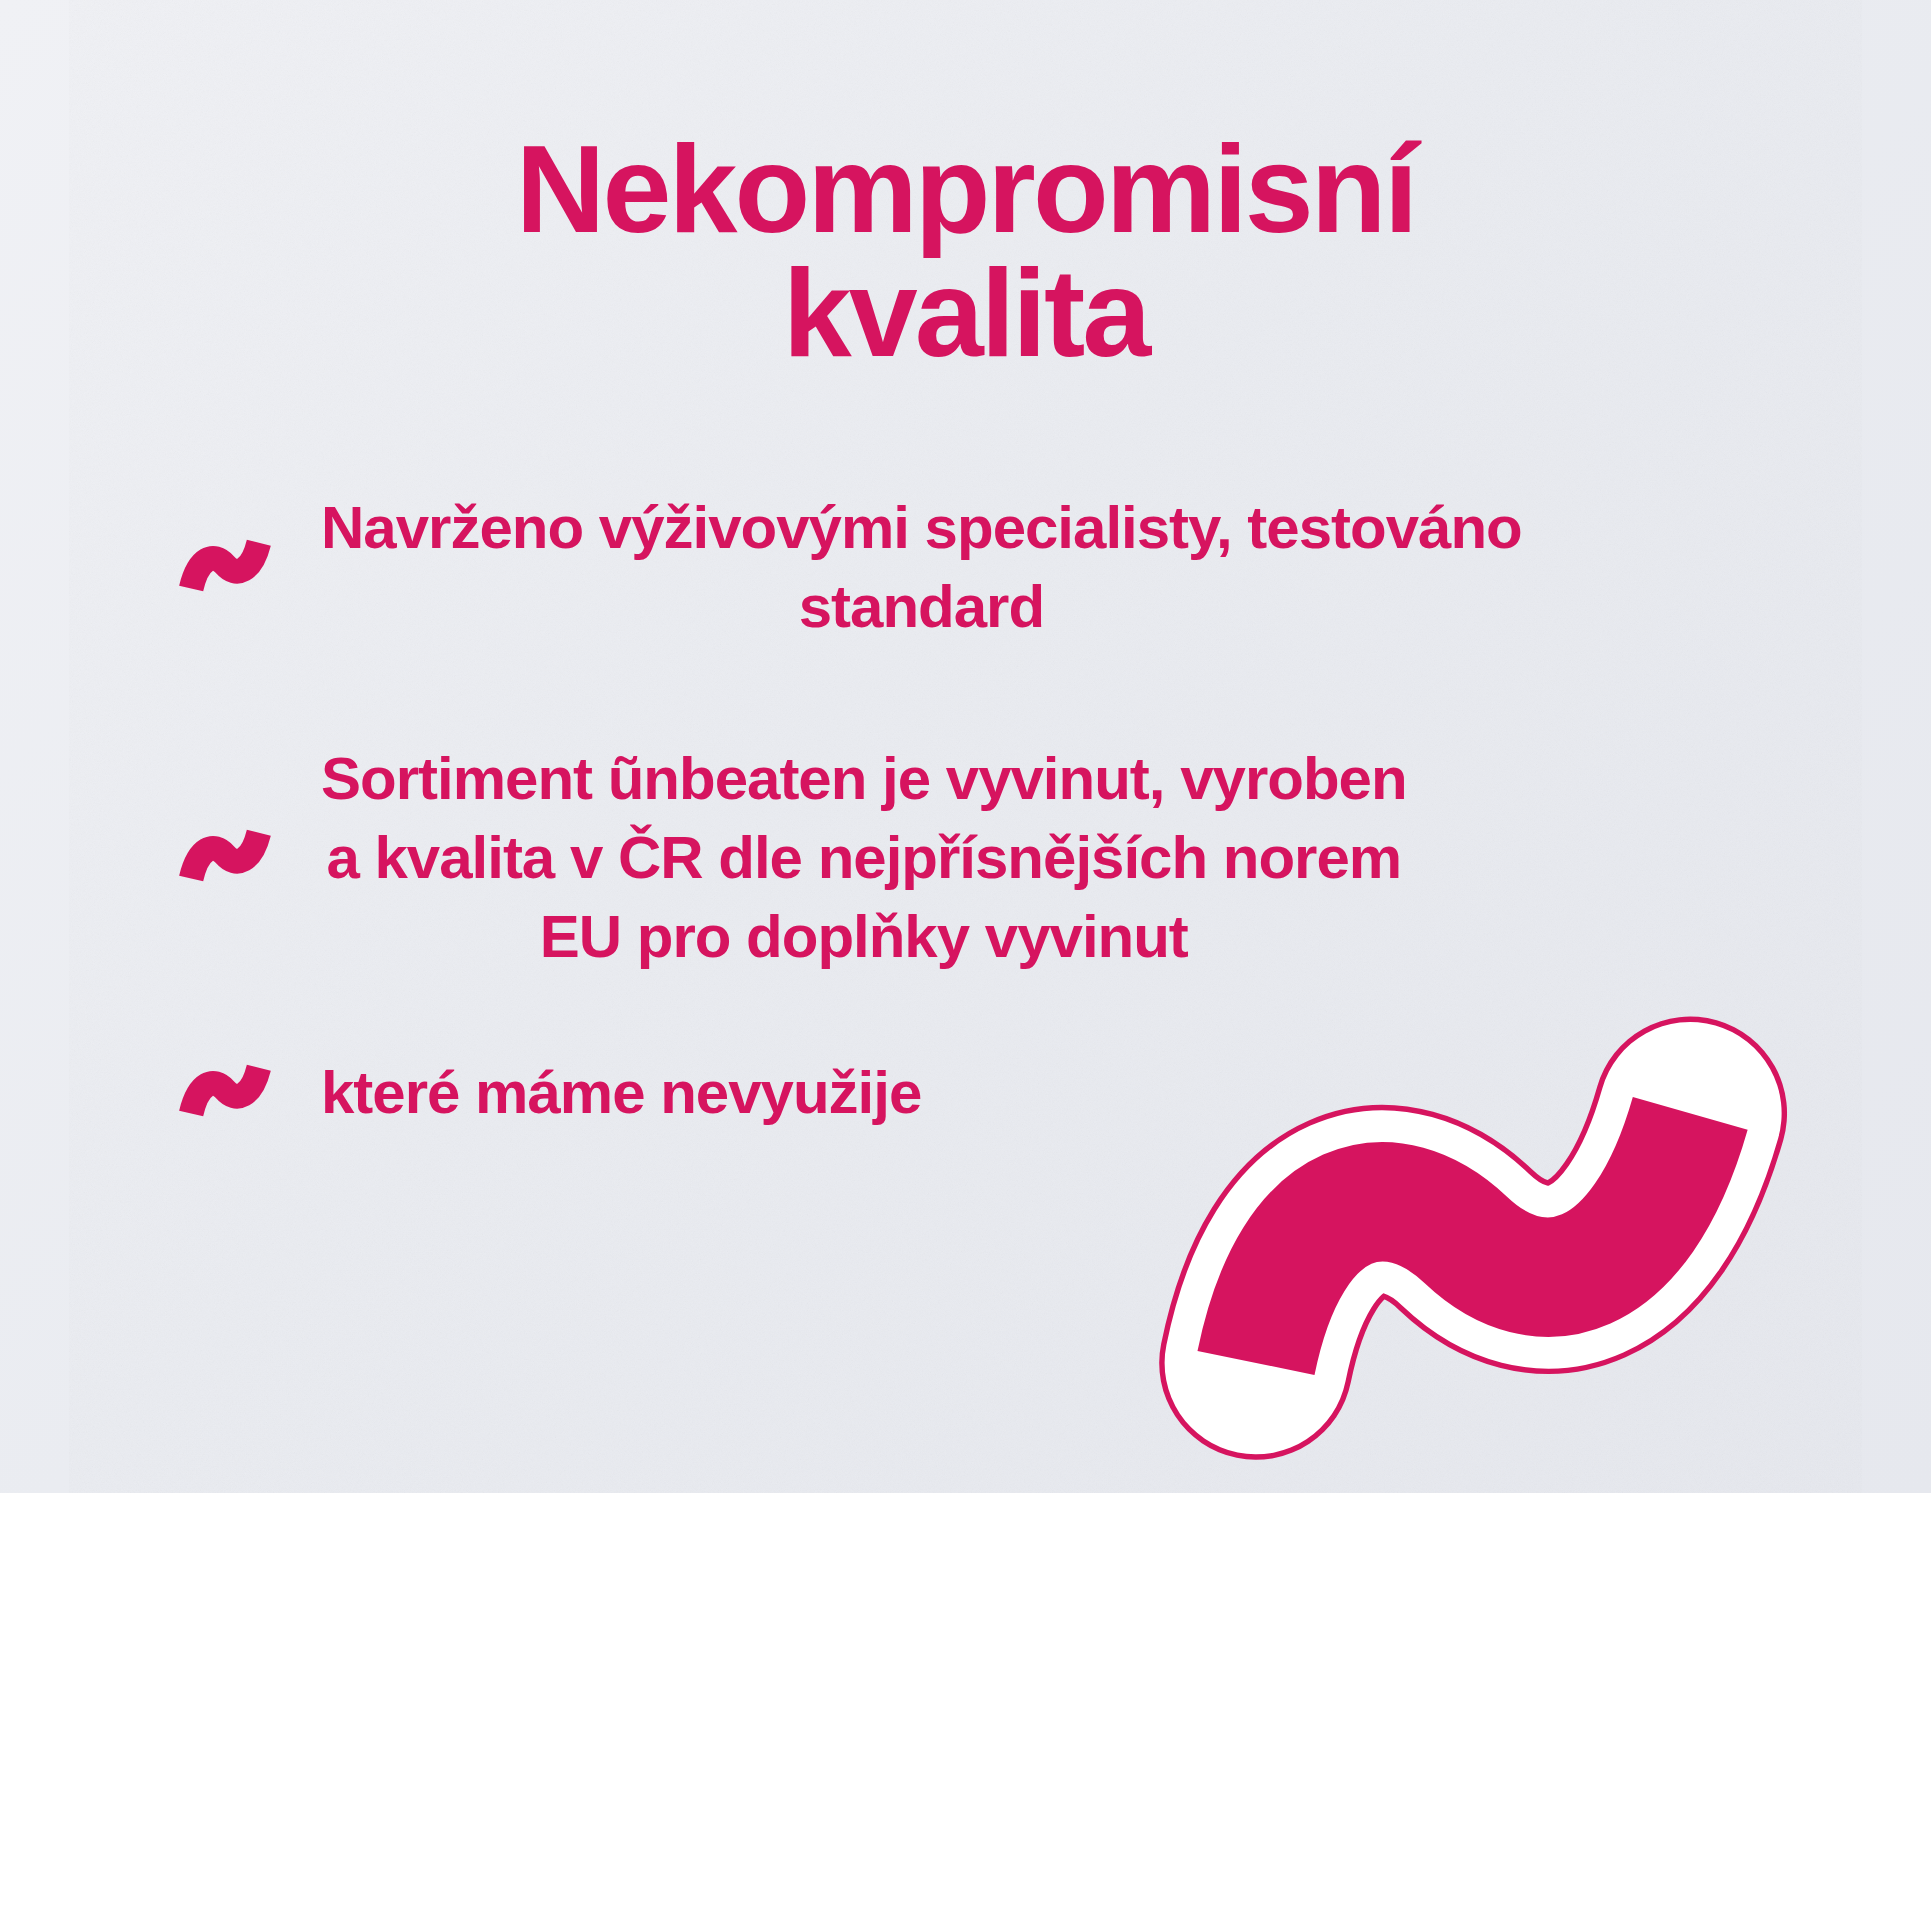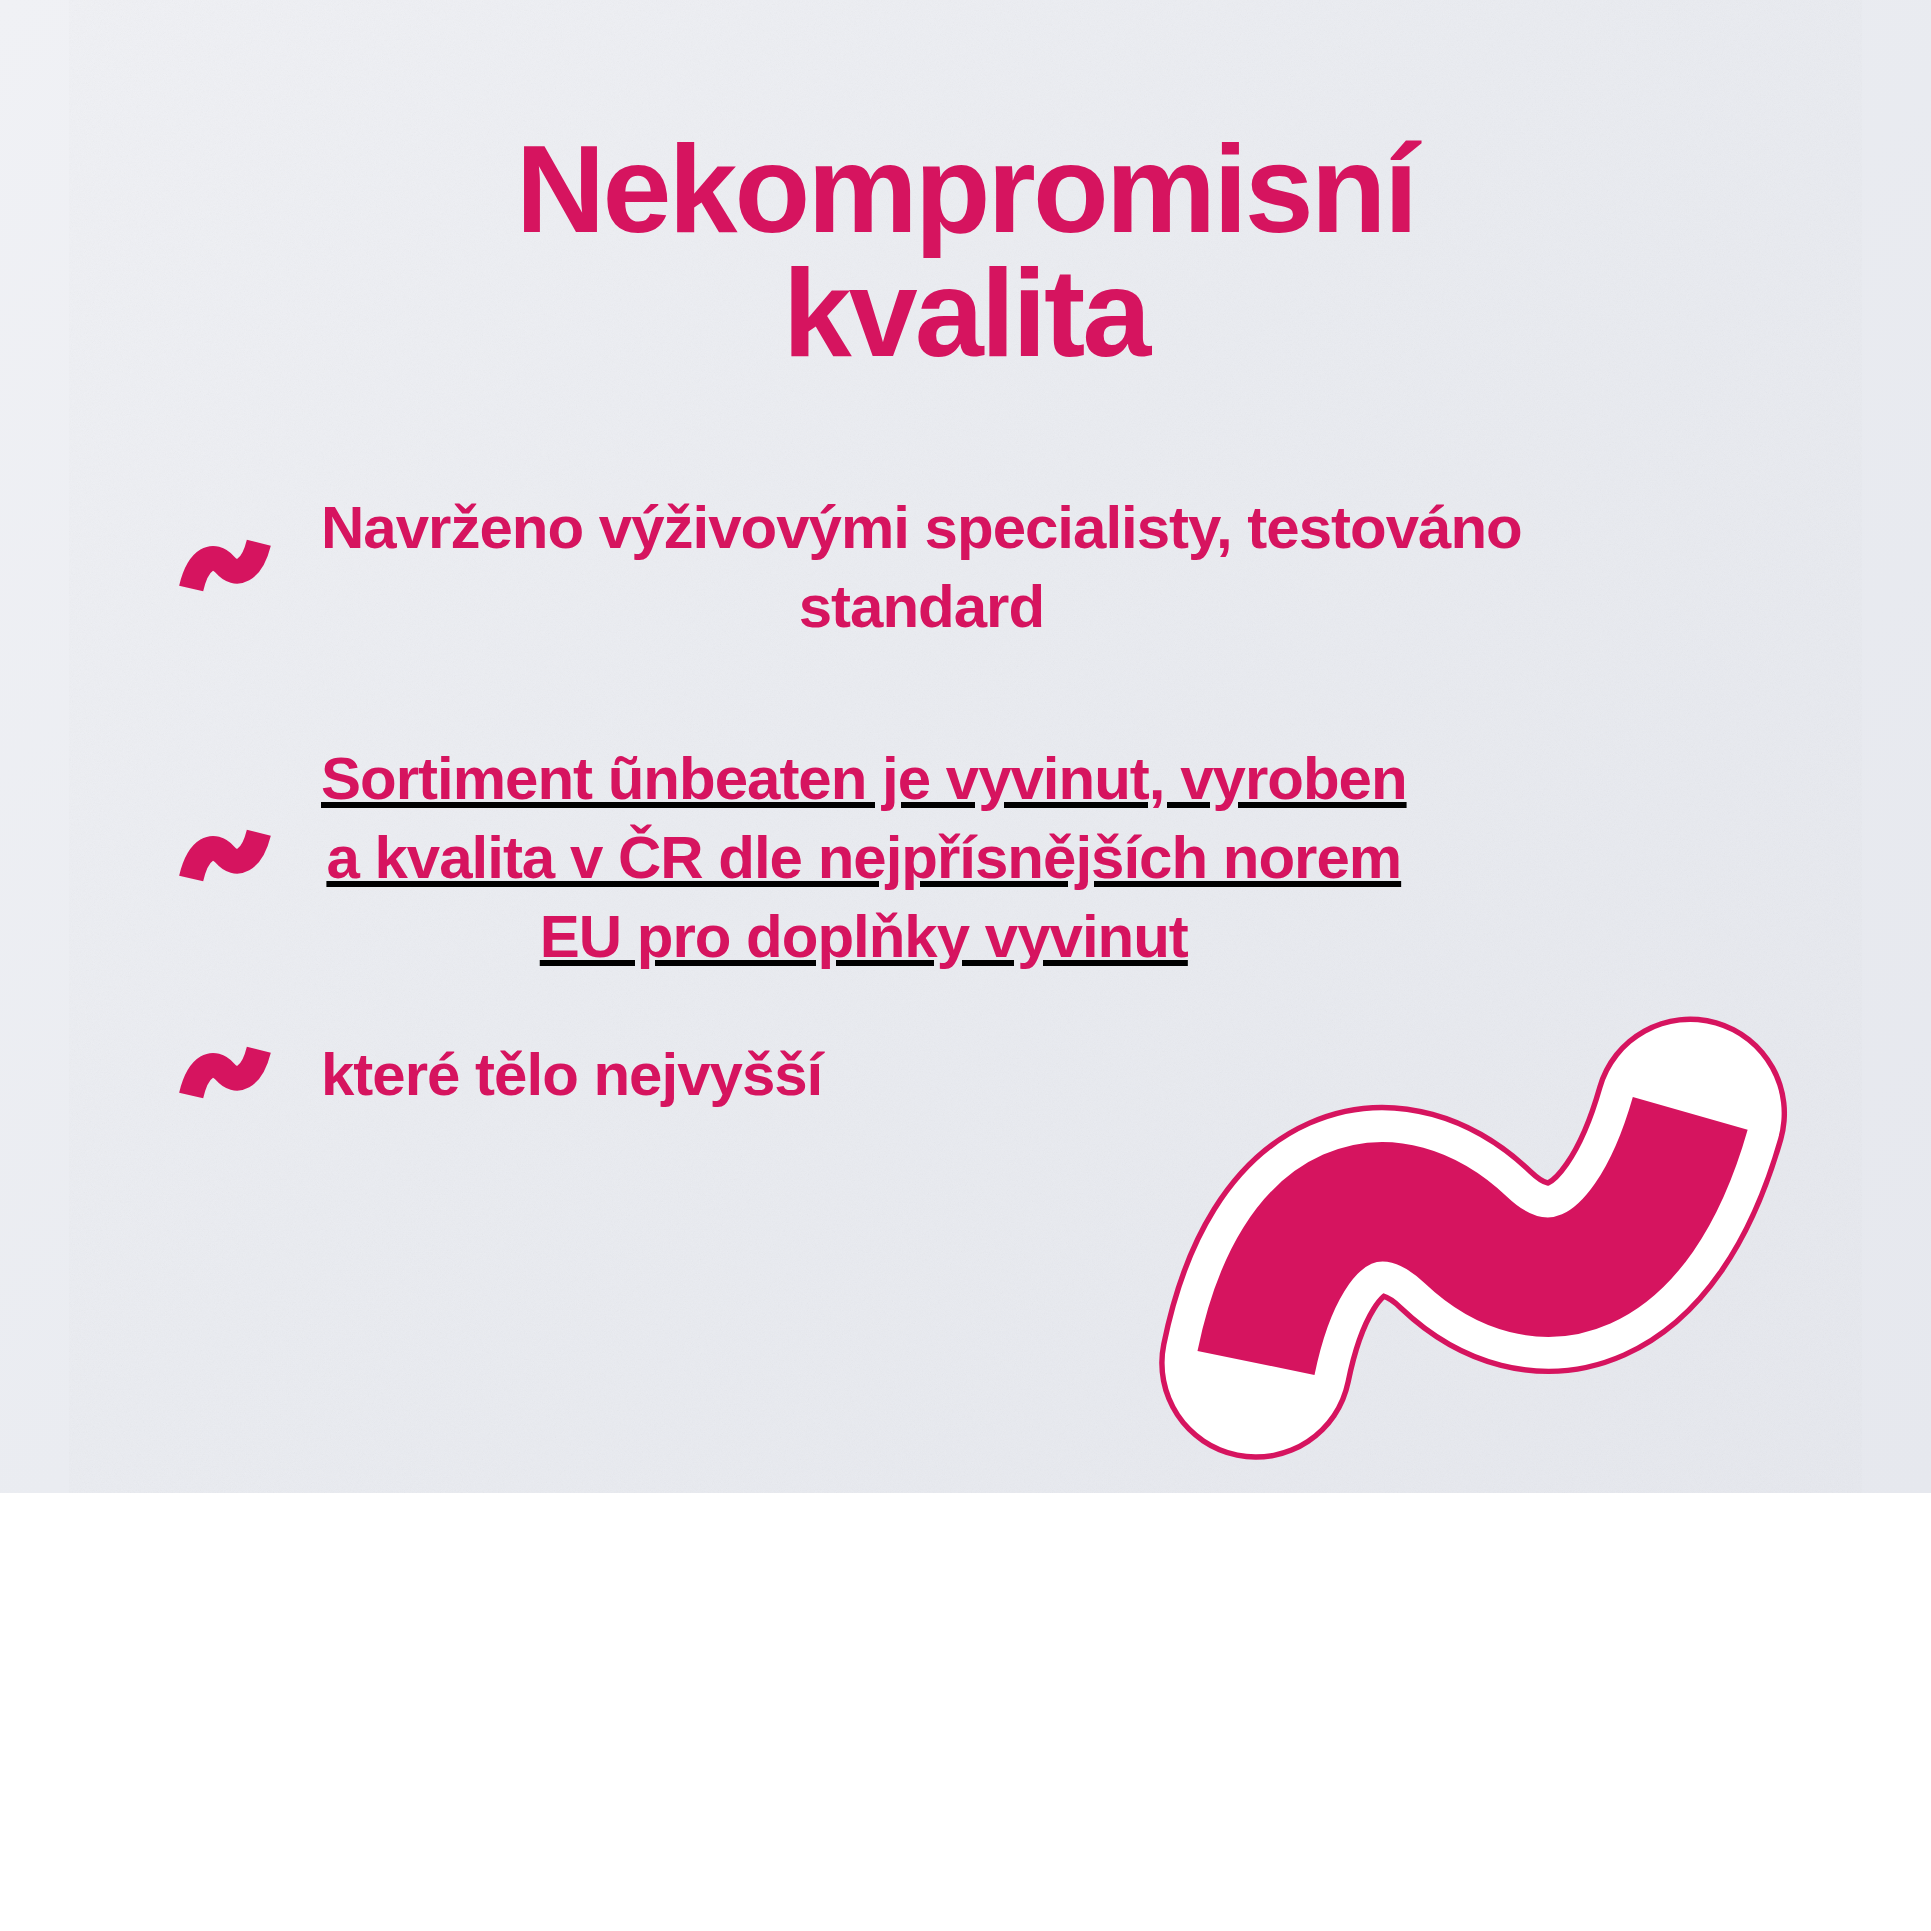--- a/index.html
+++ b/index.html
@@ -42,21 +42,21 @@
     left:0;
     width:1931px;
     padding:0 58px 0 179px;
     box-sizing:border-box;
   }
   .bullet-row{
     display:flex;
     align-items:center;
   }
   .bullet-row.b1{margin-bottom:93px;}
-  .bullet-row.b2{margin-bottom:59px;text-decoration:underline;}
+  .bullet-row.b2{margin-bottom:77px;}
   .bullet-row.b3{margin-bottom:117px;}
   .bullet-icon{
     flex:0 0 92px;
     width:92px;
     margin-right:50px;
     align-self:center;
   }
   .bullet-icon svg{display:block;overflow:visible;}
   .tilde-small{
     fill:none;
@@ -131,21 +131,21 @@
     </div>
 
 
     <div class="bullet-row b4">
       <span class="bullet-icon">
         <svg viewBox="0 0 100 82" width="92" height="75" xmlns="http://www.w3.org/2000/svg">
           <path class="tilde-small" d="M13,64 C21,30 38,24 50,38 C62,52 79,46 87,14"></path>
         </svg>
       </span>
       <div class="bullet-text">
-        <span class="bline">které tělo nejvyšší</span>
+        <span class="bline">které máme nevyužije</span>
       </div>
     </div>
 
   </div>
 
   <div class="logo">
     <svg viewBox="0 0 320 250" xmlns="http://www.w3.org/2000/svg">
       <path class="keyline" d="M42,188 C62,90 118,82 158,120 C198,158 254,148 282,50"></path>
       <path class="sticker" d="M42,188 C62,90 118,82 158,120 C198,158 254,148 282,50"></path>
       <path class="bar" d="M42,188 C62,90 118,82 158,120 C198,158 254,148 282,50"></path>

